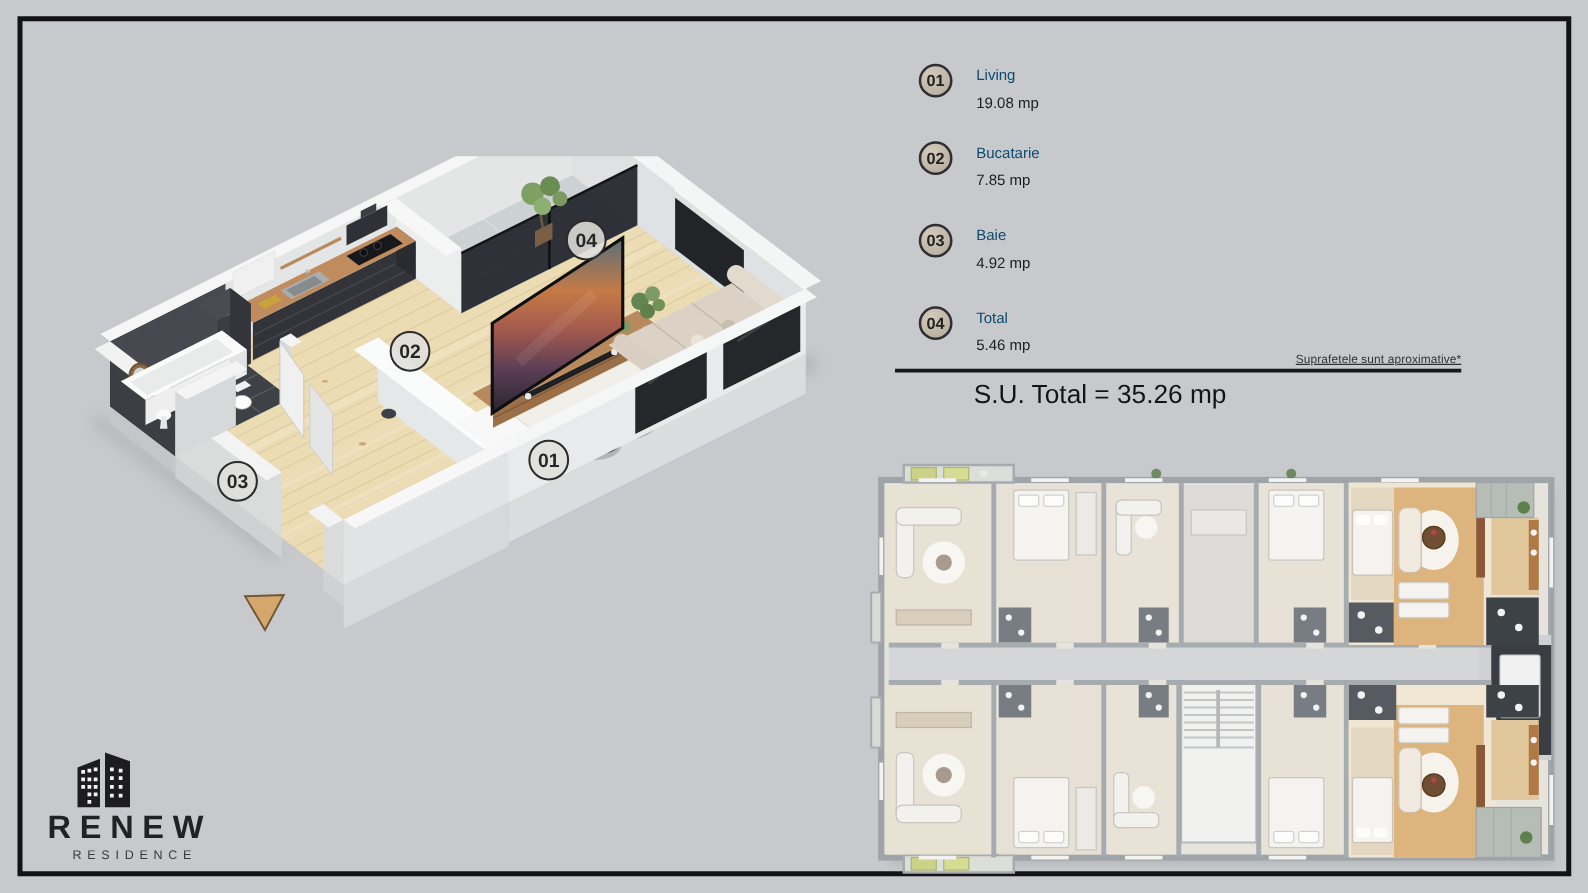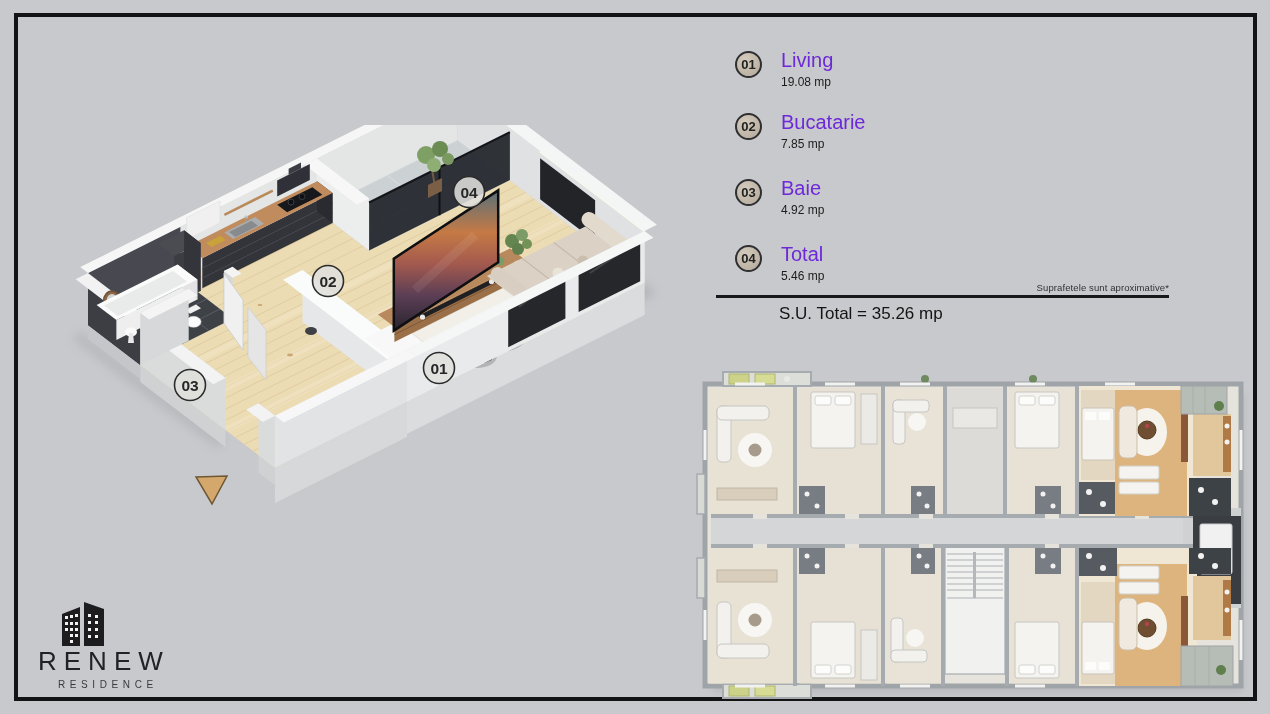--- a/index.html
+++ b/index.html
@@ -6,31 +6,31 @@
   .canvas{position:relative;width:1270px;height:714px;background:#c8c9cc;overflow:hidden;
           font-family:"Liberation Sans",sans-serif;}
   .frame{position:absolute;left:14px;top:13px;right:13px;bottom:13px;border:4px solid #131316;}
   
   .legend-item{position:absolute;left:735px;display:flex;align-items:flex-start;}
   .badge{width:23px;height:23px;border-radius:50%;border:2px solid #2f2f31;
          background:radial-gradient(circle at 35% 30%,#d4cbbd,#b2a99b);
          color:#222;font-size:13px;font-weight:600;line-height:23px;text-align:center;
          flex:0 0 auto;margin-top:2px;}
   .legend-text{margin-left:19px;}
-  .room-name{font-size:20px;line-height:22px;color:#6d28d9;}
+  .room-name{font-size:12px;line-height:22px;color:#0c4a6e;}
   .room-area{font-size:12px;line-height:23px;color:#1c1c1c;}
-  .note{position:absolute;right:101px;top:282px;font-size:9.5px;color:#323234;letter-spacing:.1px;}
+  .note{position:absolute;right:101px;top:282px;font-size:9.5px;color:#323234;letter-spacing:.1px;text-decoration:underline;}
   .rule{position:absolute;left:716px;top:295px;width:453px;height:3px;background:#17181a;}
-  .total{position:absolute;left:779px;top:304px;font-size:17px;color:#141414;}
+  .total{position:absolute;left:779px;top:304px;font-size:21px;color:#141414;}
   
   .iso{position:absolute;left:30px;top:125px;}
   .plan{position:absolute;left:695px;top:370px;}
   
   .logo-icon{position:absolute;left:60px;top:600px;}
-  .logo-title{position:absolute;left:38px;top:646px;font-size:26px;font-weight:400;
+  .logo-title{position:absolute;left:38px;top:646px;font-size:26px;font-weight:700;
               letter-spacing:7px;color:#222225;}
   .logo-sub{position:absolute;left:58px;top:679px;font-size:10px;font-weight:500;
             letter-spacing:4.6px;color:#3a3a3d;text-align:center;}
 </style>
 </head>
 <body>
 
 <div class="canvas">
   <div class="frame"></div>
 

